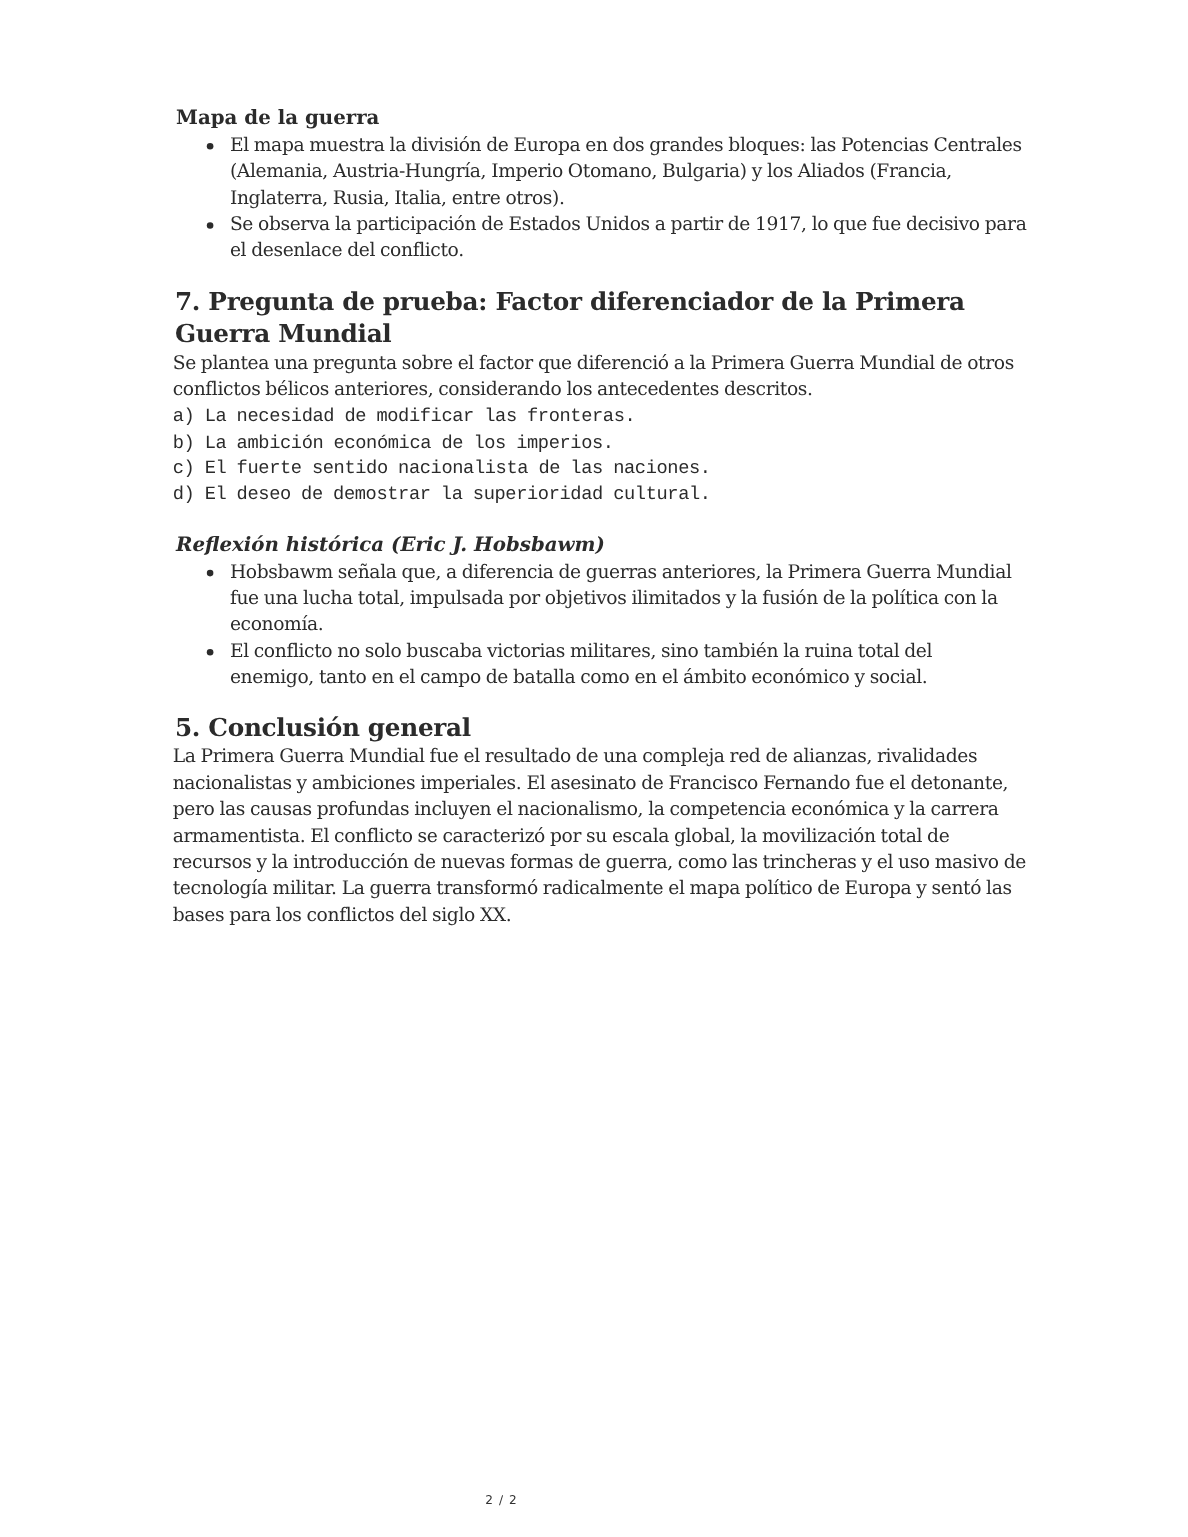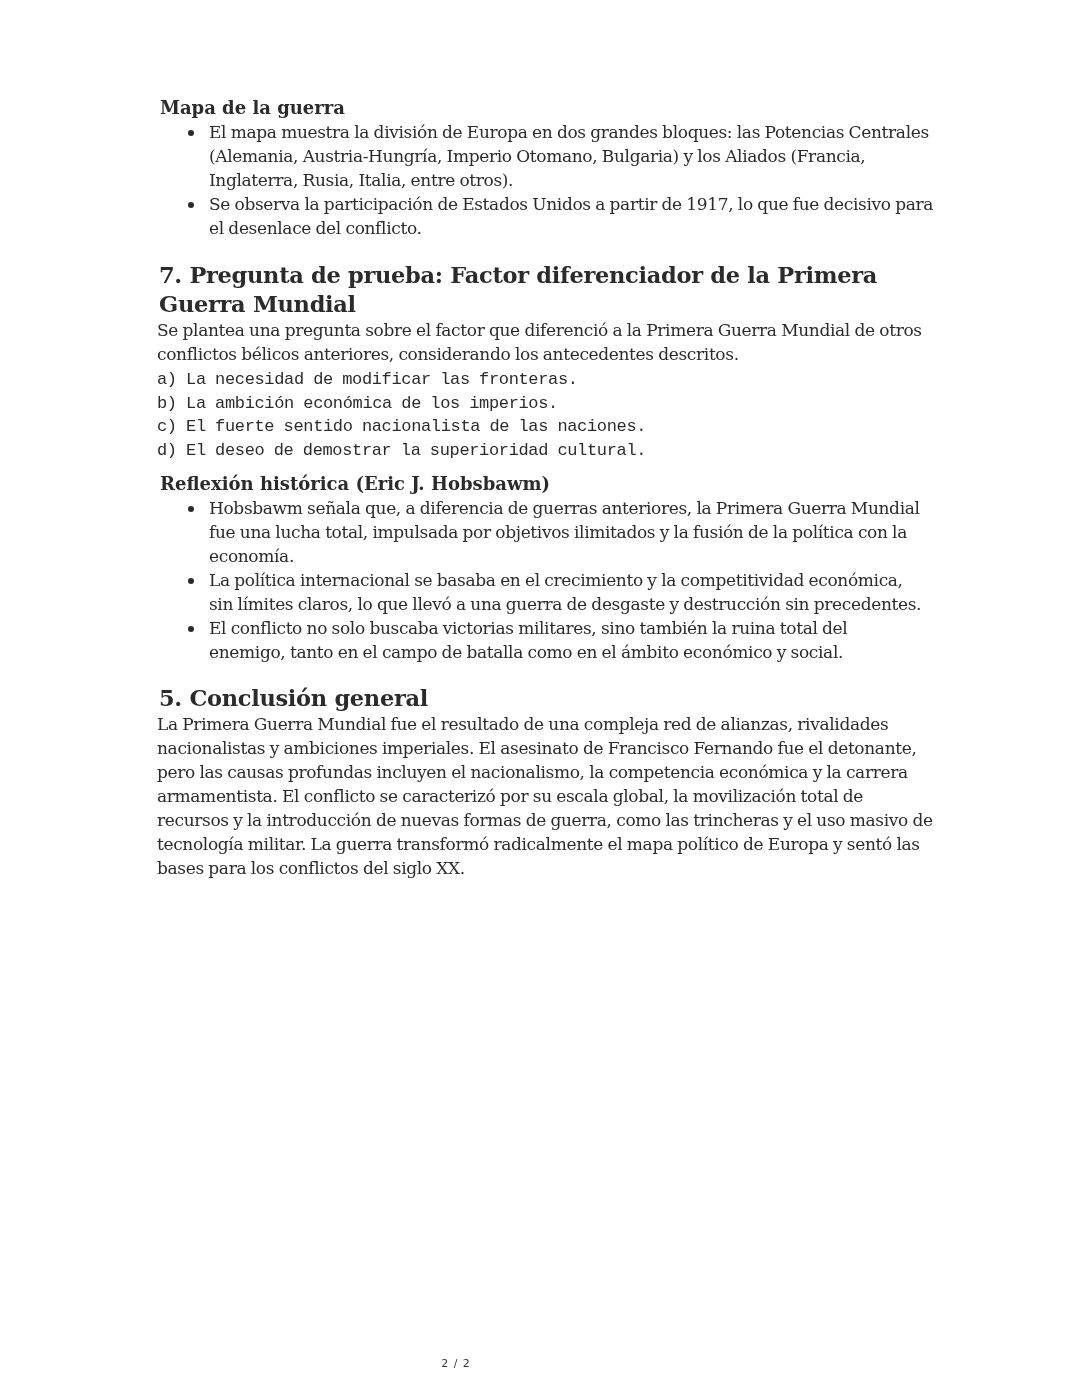--- a/index.html
+++ b/index.html
@@ -106,29 +106,25 @@
     <h2 style="width:720px;">7. Pregunta de prueba: Factor diferenciador de la Primera Guerra Mundial</h2>
     <p class="body" style="margin-top:-1px;">Se plantea una pregunta sobre el factor que diferenció a la Primera Guerra Mundial de otros conflictos bélicos anteriores, considerando los antecedentes descritos.</p>
 
     <div style="margin-top:2px;">
       <div class="option">a) La necesidad de modificar las fronteras.</div>
       <div class="option">b) La ambición económica de los imperios.</div>
       <div class="option">c) El fuerte sentido nacionalista de las naciones.</div>
       <div class="option">d) El deseo de demostrar la superioridad cultural.</div>
     </div>
 
-    <div class="subhead" style="margin-top:10px;">Reflexión histórica (Eric J. Hobsbawm)</div>
+    <div class="subhead" style="margin-top:22px;font-style:italic;">Reflexión histórica (Eric J. Hobsbawm)</div>
     <ul class="bullets" style="padding-right:10px;">
       <li>
         <span class="bullet-icon"></span>
         <span>Hobsbawm señala que, a diferencia de guerras anteriores, la Primera Guerra Mundial fue una lucha total, impulsada por objetivos ilimitados y la fusión de la política con la economía.</span>
-      </li>
-      <li>
-        <span class="bullet-icon"></span>
-        <span>La política internacional se basaba en el crecimiento y la competitividad económica, sin límites claros, lo que llevó a una guerra de desgaste y destrucción sin precedentes.</span>
       </li>
       <li>
         <span class="bullet-icon"></span>
         <span>El conflicto no solo buscaba victorias militares, sino también la ruina total del enemigo, tanto en el campo de batalla como en el ámbito económico y social.</span>
       </li>
     </ul>
   </div>
 
   <div style="margin-top:20px;">
     <h2>5. Conclusión general</h2>

